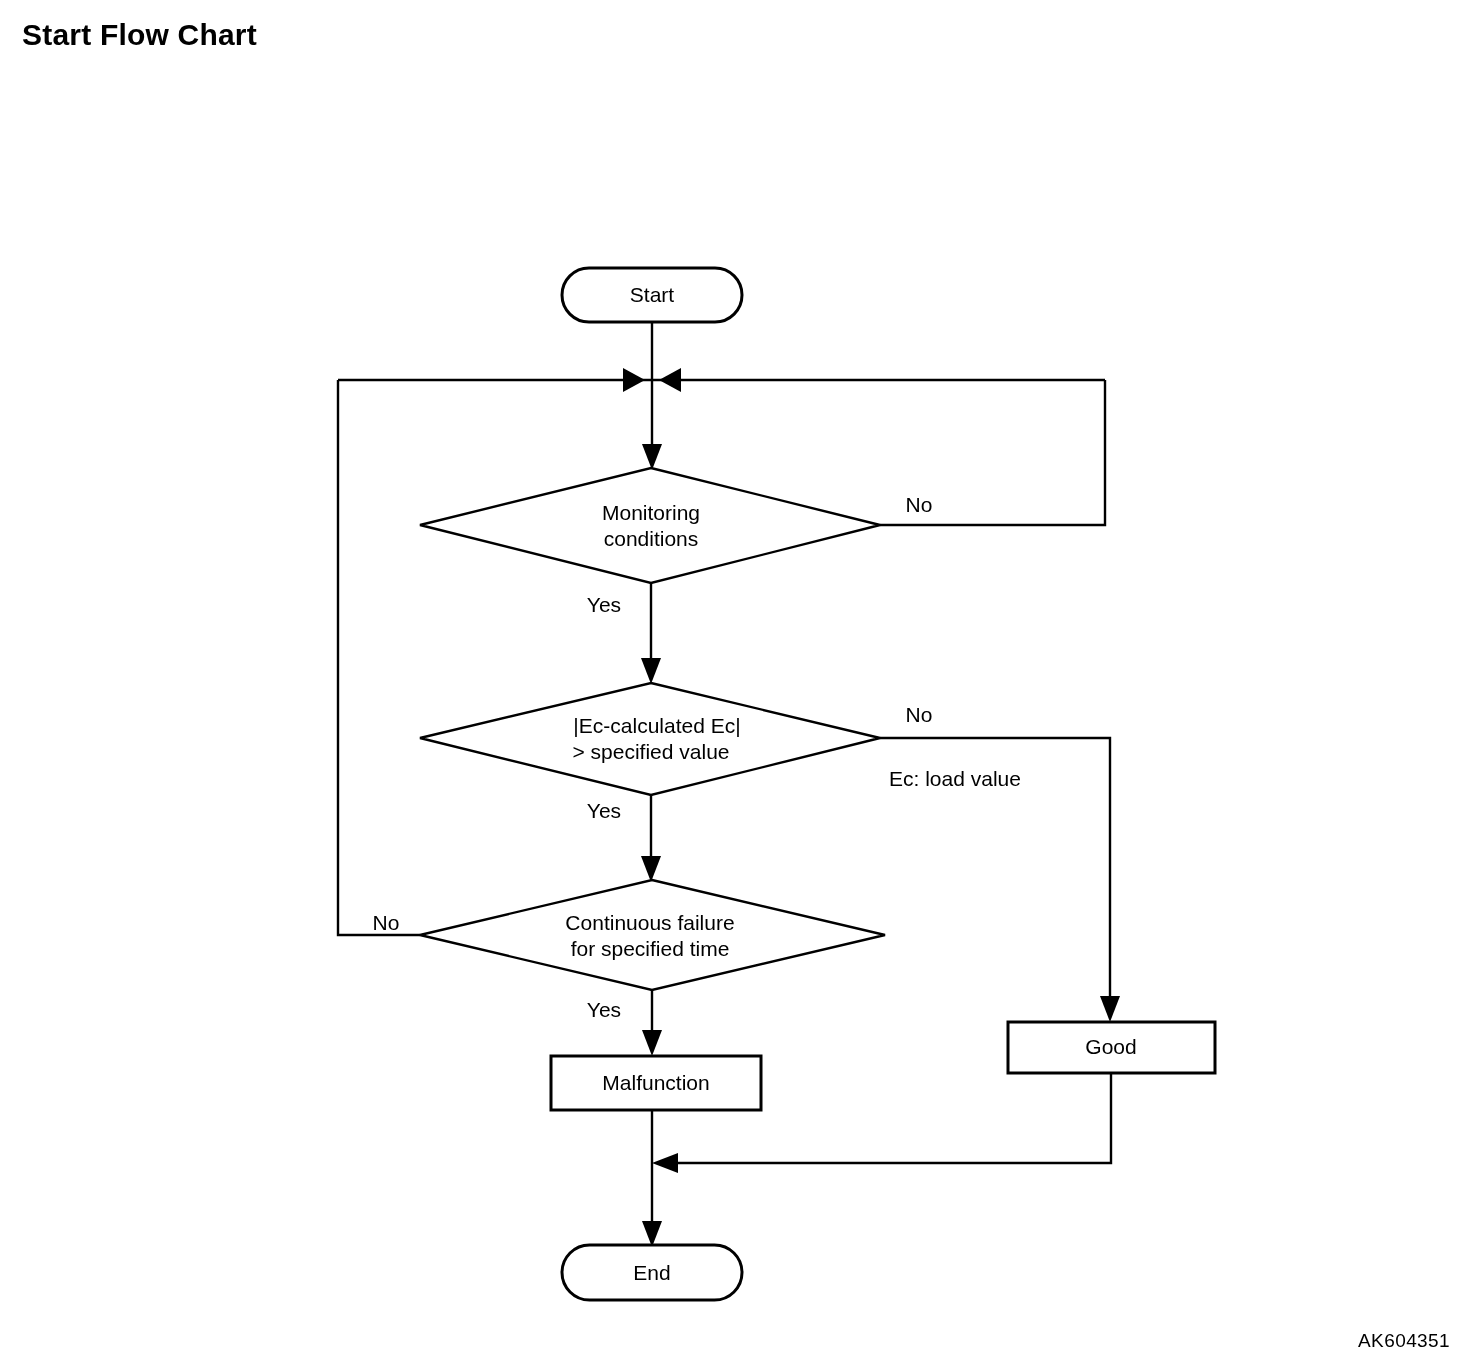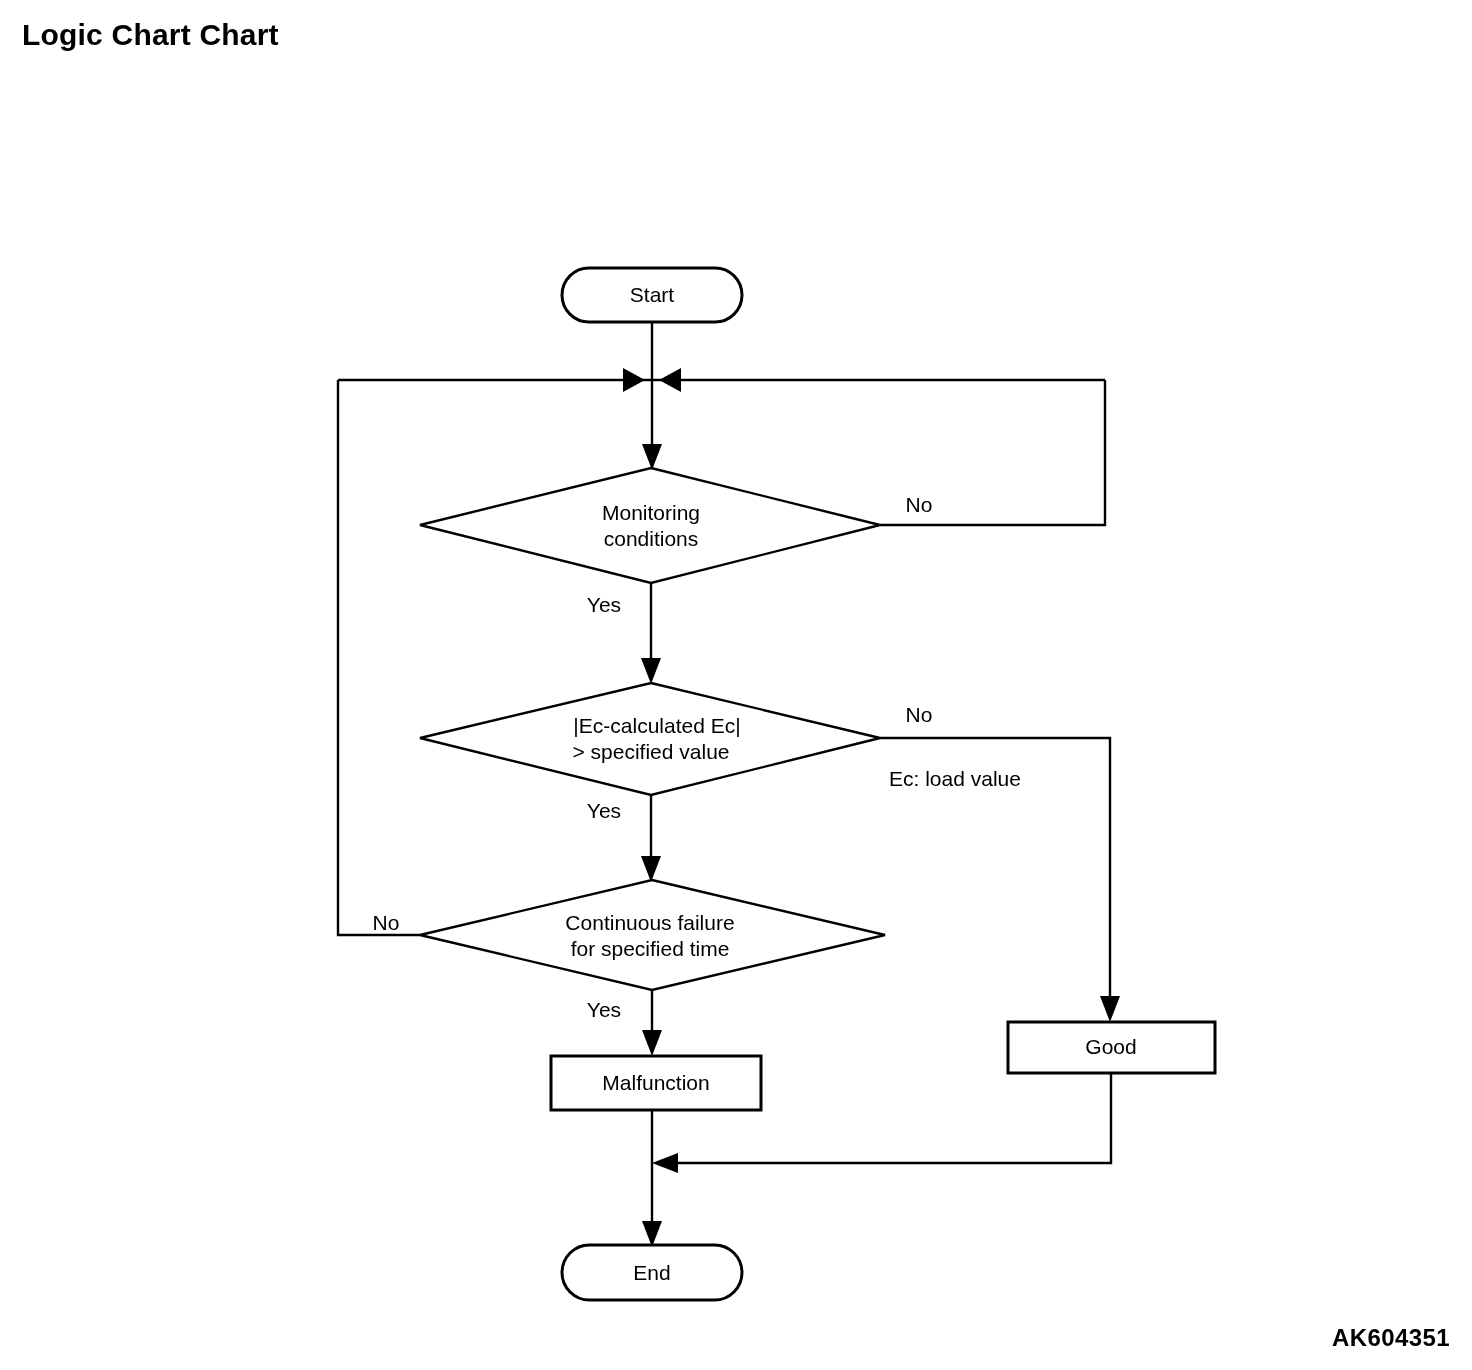--- a/index.html
+++ b/index.html
@@ -28,22 +28,22 @@
     top: 18px;
     font-size: 30px;
     font-weight: bold;
     letter-spacing: 0.2px;
     white-space: pre;
   }
   .figure-code {
     position: absolute;
     right: 22px;
     bottom: 18px;
-    font-size: 24px;
-    font-weight: bold;
+    font-size: 19px;
+    font-weight: normal;
     letter-spacing: 0.4px;
     white-space: pre;
   }
   #flow-svg {
     position: absolute;
     left: 0;
     top: 0;
     width: 1472px;
     height: 1370px;
   }
@@ -86,21 +86,21 @@
   .arrowhead {
     fill: #000000;
     stroke: none;
   }
 </style>
 </head>
 <body>
 
 <div id="page">
 
-  <div class="page-title">Logic Chart Chart</div>
+  <div class="page-title">Start Flow Chart</div>
 
   <svg id="flow-svg" viewBox="0 0 1472 1370">
 
     <g>
       <rect class="shape" x="562" y="268" width="180" height="54" rx="27" ry="27"></rect>
       <text class="node-text" x="652" y="296">Start</text>
     </g>
 
     <g>
       <line class="conn" x1="652" y1="322" x2="652" y2="380"></line>

